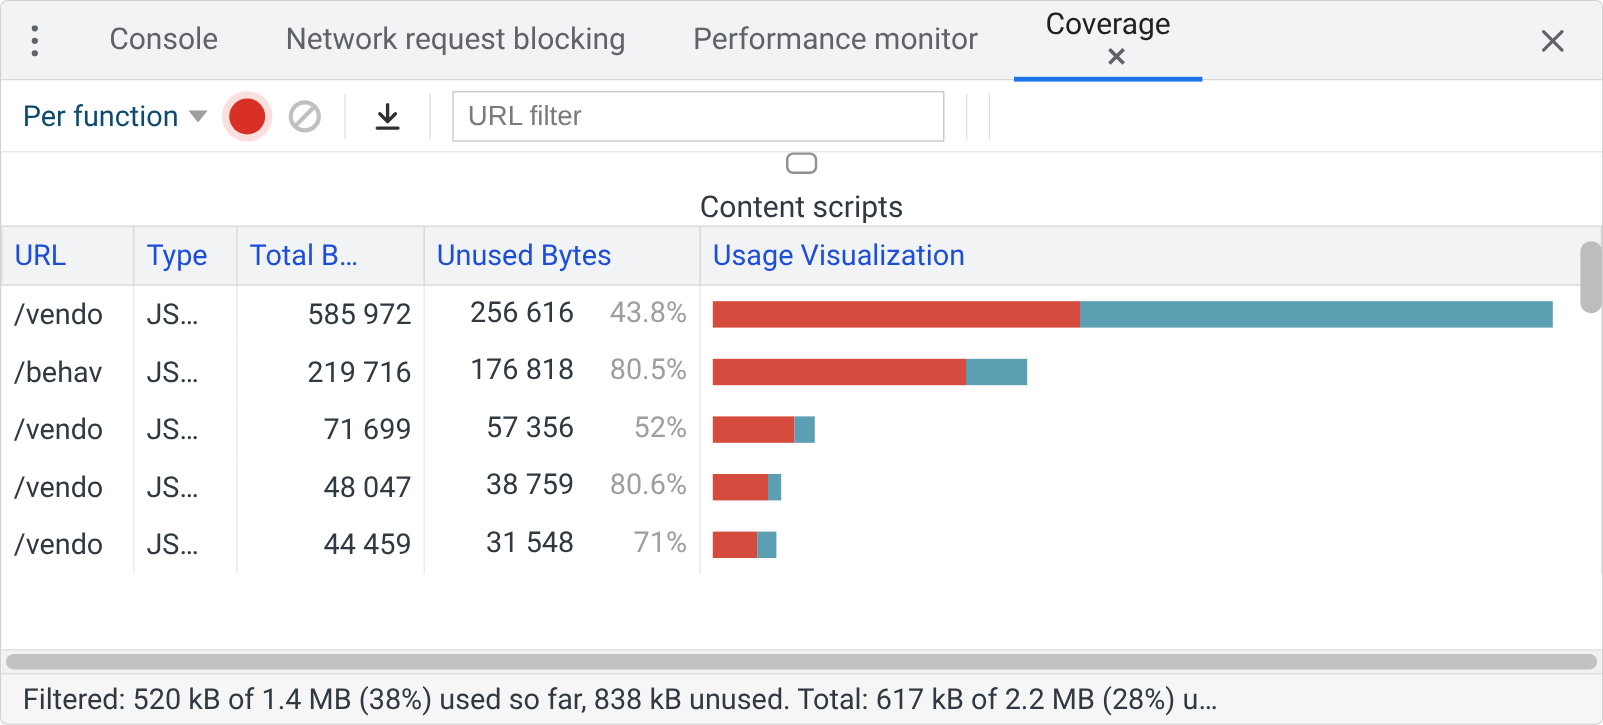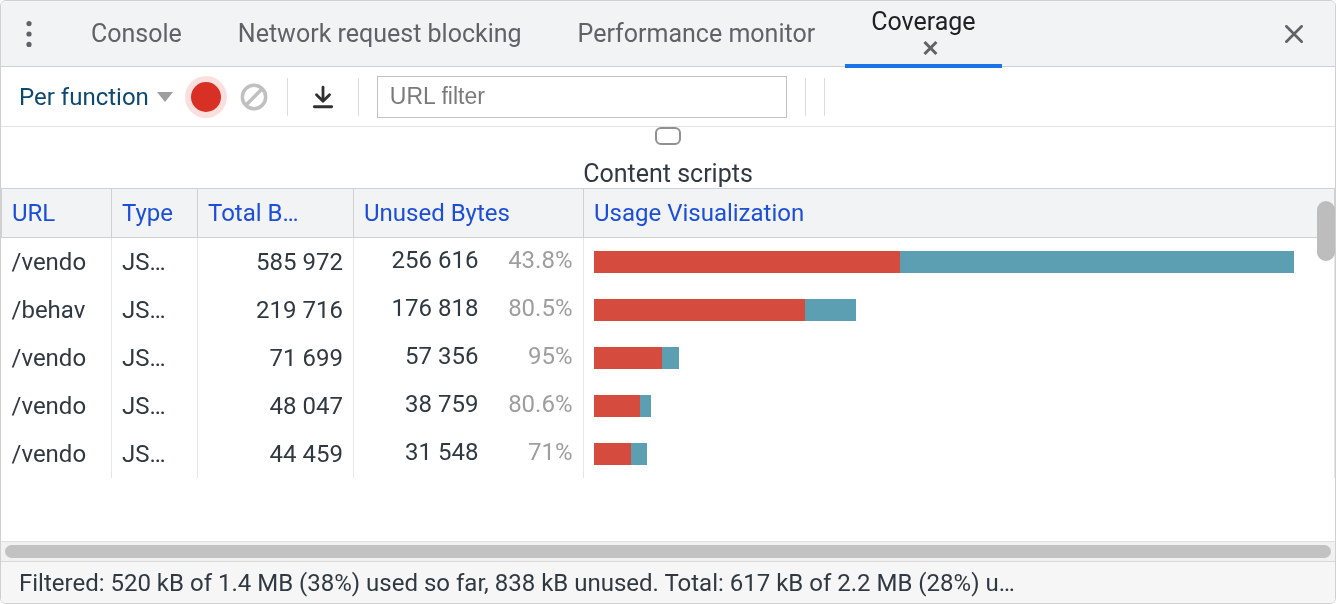--- a/index.html
+++ b/index.html
@@ -396,21 +396,21 @@
               <div class="blue" style="left: 30.1752%; width: 7.32083%;"></div>
             </div>
           </td>
         </tr>
         <tr>
           <td>/vendo</td>
           <td>JS…</td>
           <td class="num">71 699</td>
           <td class="unused">
             <span>57 356</span>
-            <span class="pct">95%</span>
+            <span class="pct">52%</span>
           </td>
           <td class="vis-cell">
             <div class="vis-bar">
               <div class="red" style="width: 9.78818%;"></div>
               <div class="blue" style="left: 9.78818%; width: 2.44773%;"></div>
             </div>
           </td>
         </tr>
         <tr>
           <td>/vendo</td>

